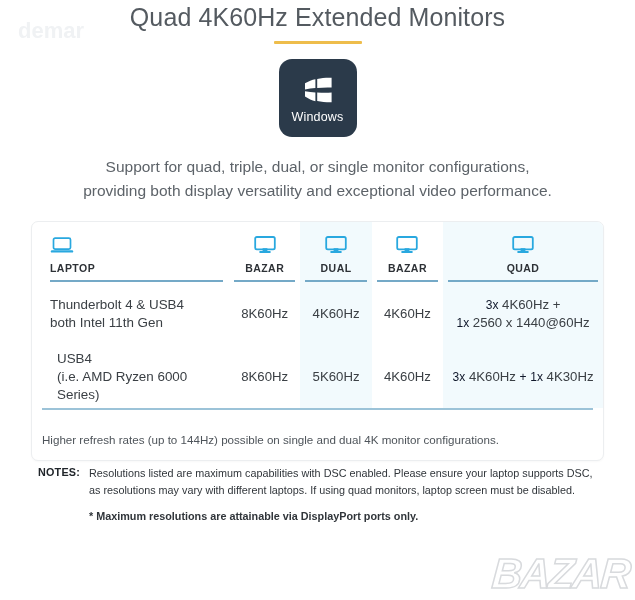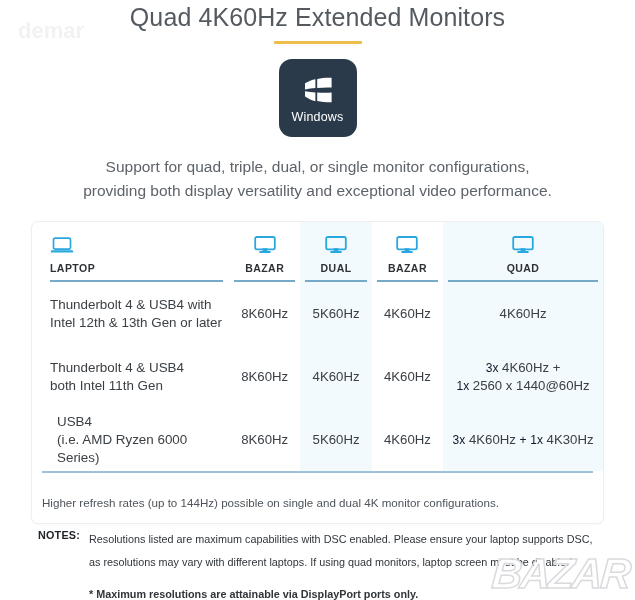--- a/index.html
+++ b/index.html
@@ -202,21 +202,21 @@
     font-size: 10.8px;
     font-weight: 700;
     color: #20252a;
     letter-spacing: 0.2px;
     padding-top: 1px;
     white-space: nowrap;
   }
   .notes-body {
     font-size: 10.8px;
     color: #30353a;
-    line-height: 23px;
+    line-height: 17px;
   }
   .notes-body .star { display: block; margin-top: 9px; font-weight: bold; }
 </style>
 </head>
 <body>
 
 <div class="wm-demar">demar</div>
 <div class="wm-bazar">BAZAR</div>
 
 <div class="page">
@@ -321,30 +321,20 @@
               </span>
               <span>QUAD</span>
             </div>
             <div class="rule"></div>
           </th>
         </tr>
       </thead>
 
       <tbody>
 
-        <tr>
-          <td class="laptop-cell">
-            <div>Thunderbolt 4 &amp; USB4 with</div>
-            <div>Intel 12th &amp; 13th Gen or later</div>
-          </td>
-          <td>8K60Hz</td>
-          <td class="tint">5K60Hz</td>
-          <td>4K60Hz</td>
-          <td class="tint">4K60Hz</td>
-        </tr>
 
         <tr>
           <td class="laptop-cell">
             <div>Thunderbolt 4 &amp; USB4</div>
             <div>both Intel 11th Gen</div>
           </td>
           <td>8K60Hz</td>
           <td class="tint">4K60Hz</td>
           <td>4K60Hz</td>
           <td class="tint">

